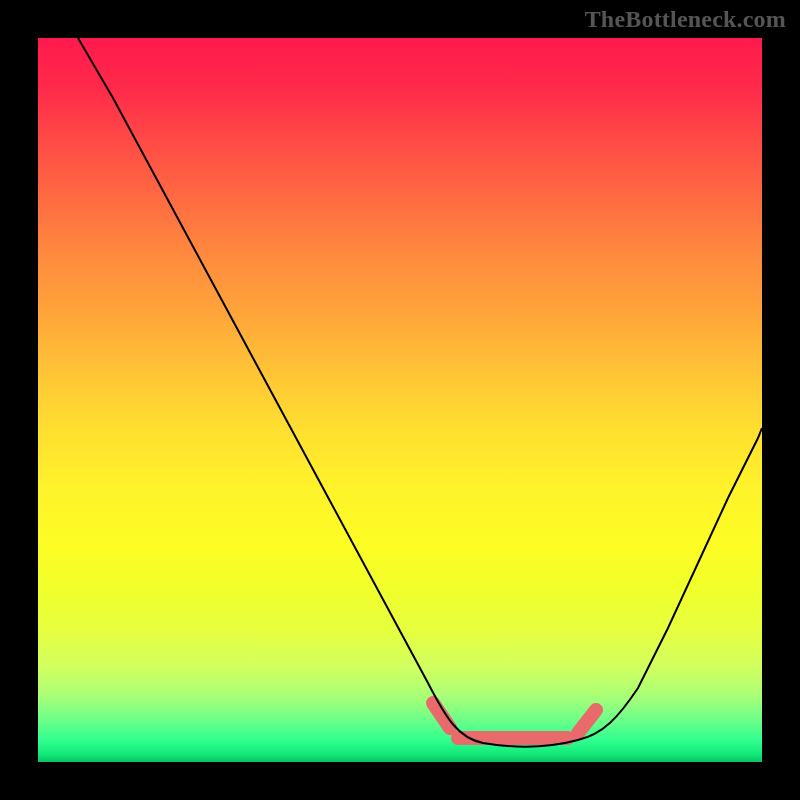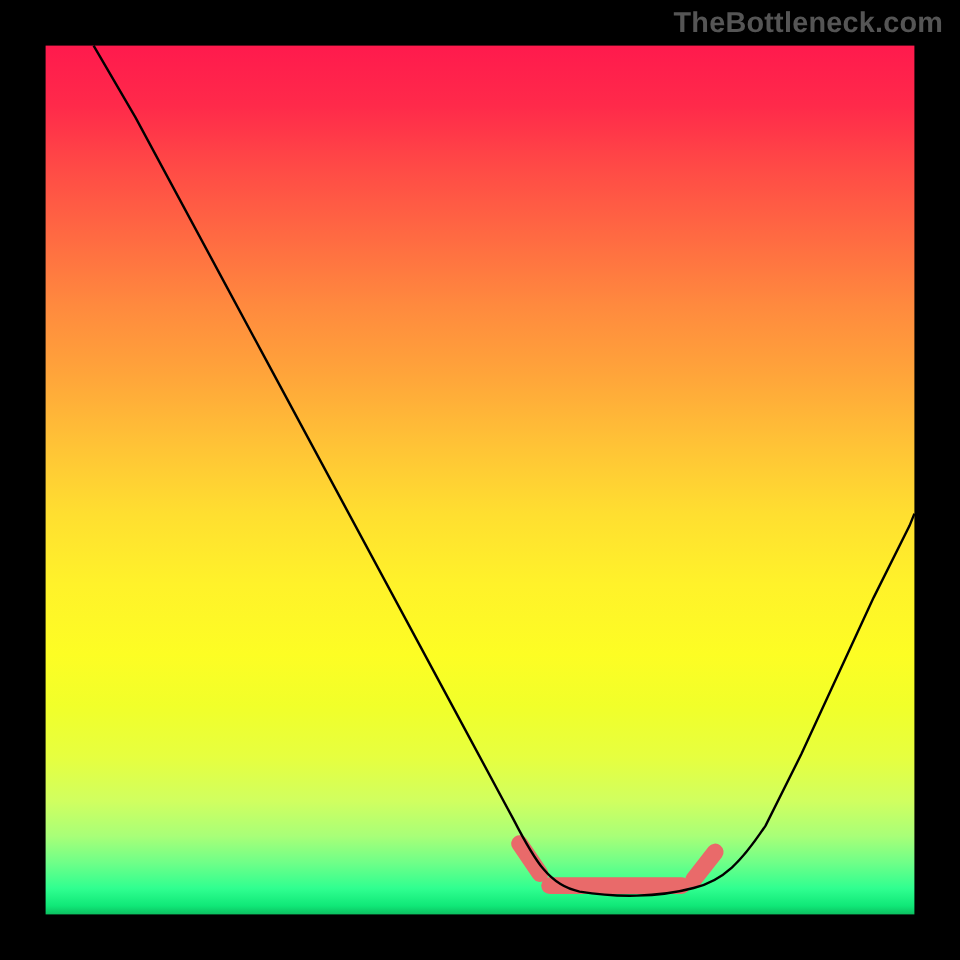--- a/index.html
+++ b/index.html
@@ -9,20 +9,21 @@
     height: 800px;
     background: #000;
     overflow: hidden;
     font-family: Arial, Helvetica, sans-serif;
   }
   .frame {
     position: relative;
     width: 800px;
     height: 572px;
     background: #000;
+    font-family: Liberation Serif, serif;
   }
   .watermark {
     position: absolute;
     top: 6px;
     right: 14px;
     color: #555;
     font-size: 24px;
     font-weight: 600;
     letter-spacing: 0.2px;
     z-index: 10;

